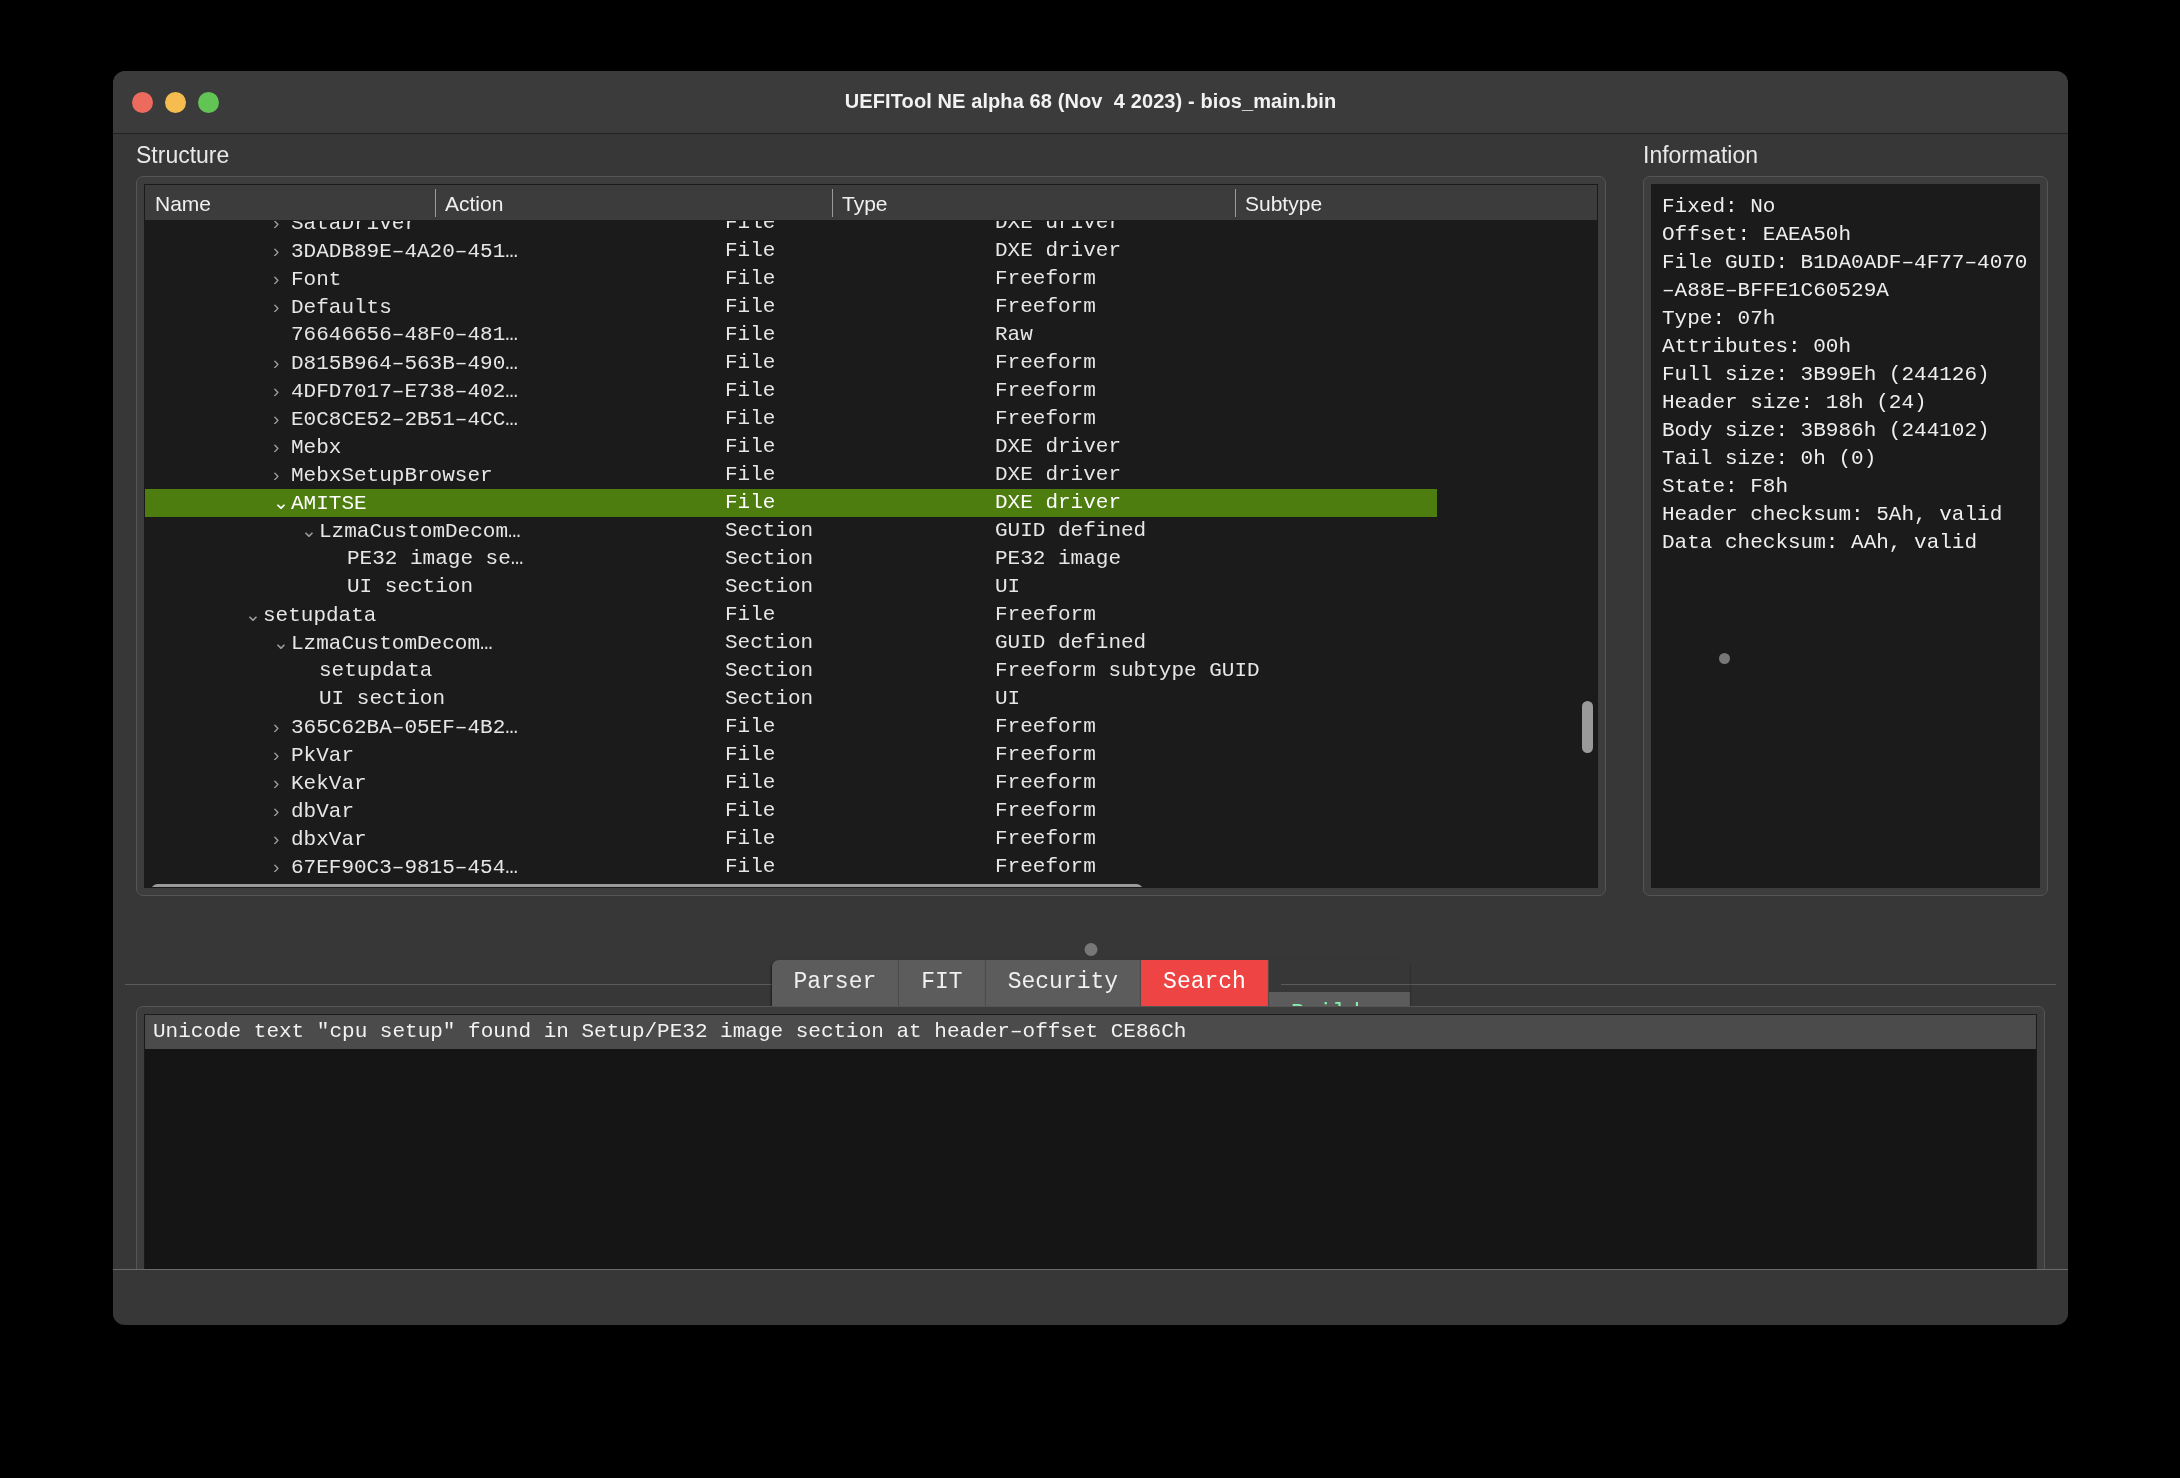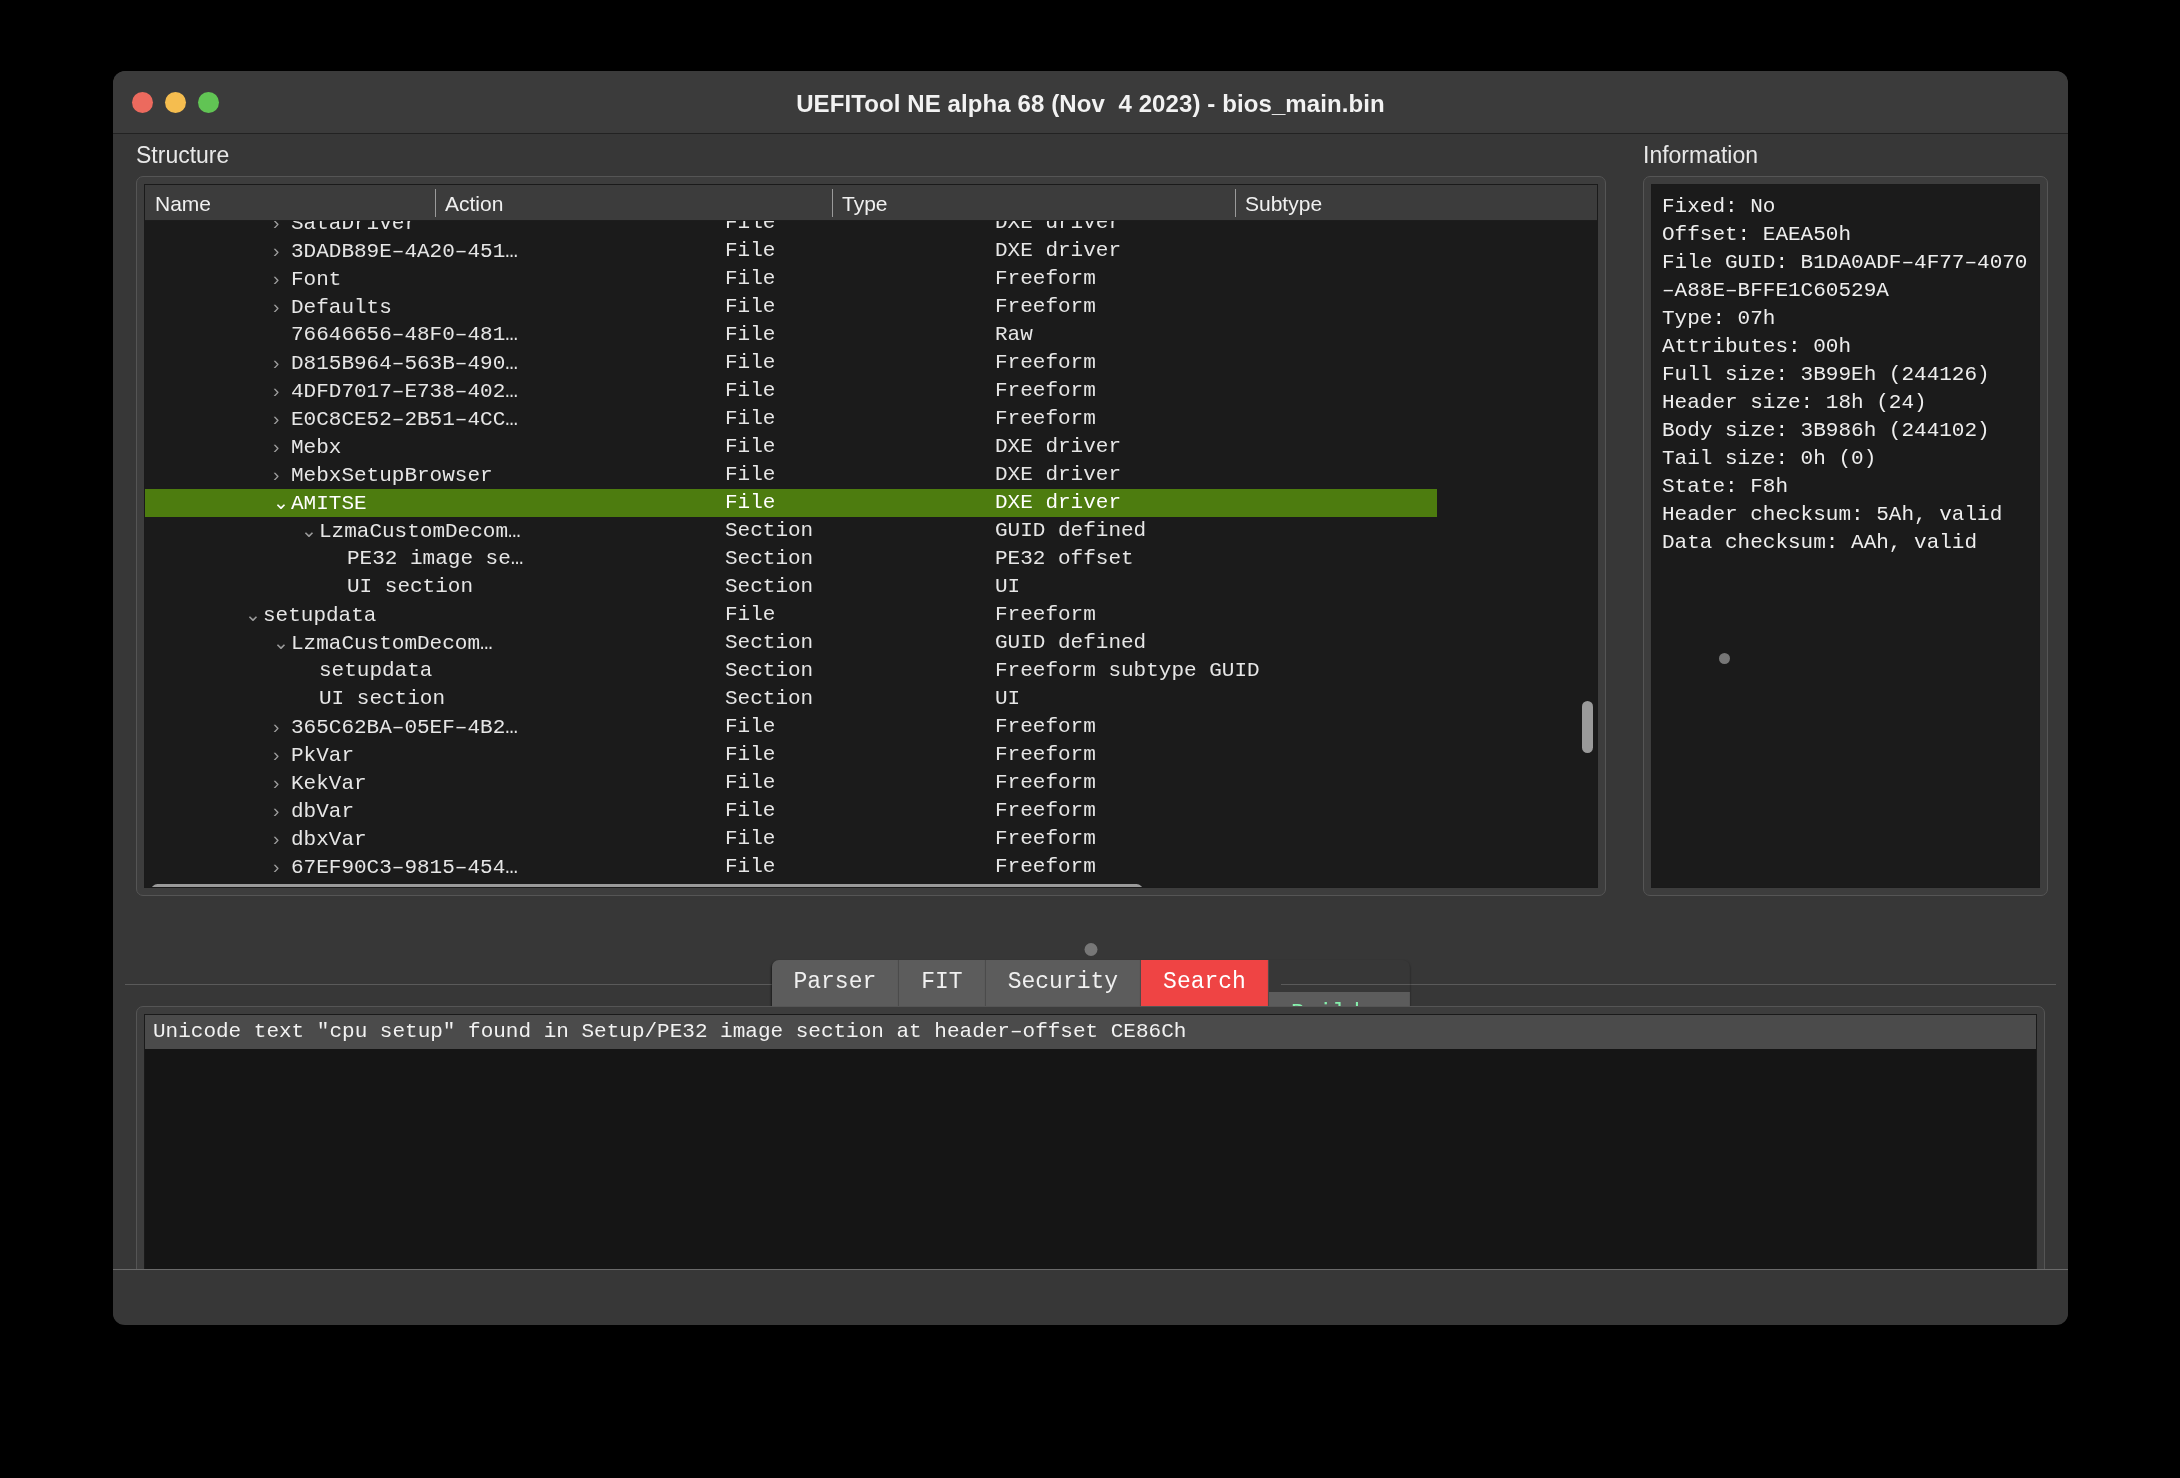--- a/index.html
+++ b/index.html
@@ -44,21 +44,21 @@
   .light { width: 21px; height: 21px; border-radius: 50%; }
   .light.red    { background: #ec6a5e; }
   .light.yellow { background: #f5bd4f; }
   .light.green  { background: #61c454; }
 
   #title-text {
     position: absolute;
     left: 0; right: 0; top: 19px;
     text-align: center;
     color: #f2f2f2;
-    font-size: 24px;
+    font-size: 20px;
     font-weight: bold;
     letter-spacing: 0.1px;
     white-space: pre;
   }
 
   
   #body { position: relative; height: 1190px; }
 
   
   #top-section {
@@ -401,21 +401,21 @@
                     <div class="tsubtype">DXE driver</div>
                   </div>
                   <div class="trow">
                     <div class="tname" style="left: 156px;"><span class="chev">⌄</span><span>LzmaCustomDecom…</span></div>
                     <div class="ttype">Section</div>
                     <div class="tsubtype">GUID defined</div>
                   </div>
                   <div class="trow">
                     <div class="tname" style="left: 184px;"><span class="chev none"></span><span>PE32 image se…</span></div>
                     <div class="ttype">Section</div>
-                    <div class="tsubtype">PE32 offset</div>
+                    <div class="tsubtype">PE32 image</div>
                   </div>
                   <div class="trow">
                     <div class="tname" style="left: 184px;"><span class="chev none"></span><span>UI section</span></div>
                     <div class="ttype">Section</div>
                     <div class="tsubtype">UI</div>
                   </div>
                   <div class="trow">
                     <div class="tname" style="left: 100px;"><span class="chev">⌄</span><span>setupdata</span></div>
                     <div class="ttype">File</div>
                     <div class="tsubtype">Freeform</div>

